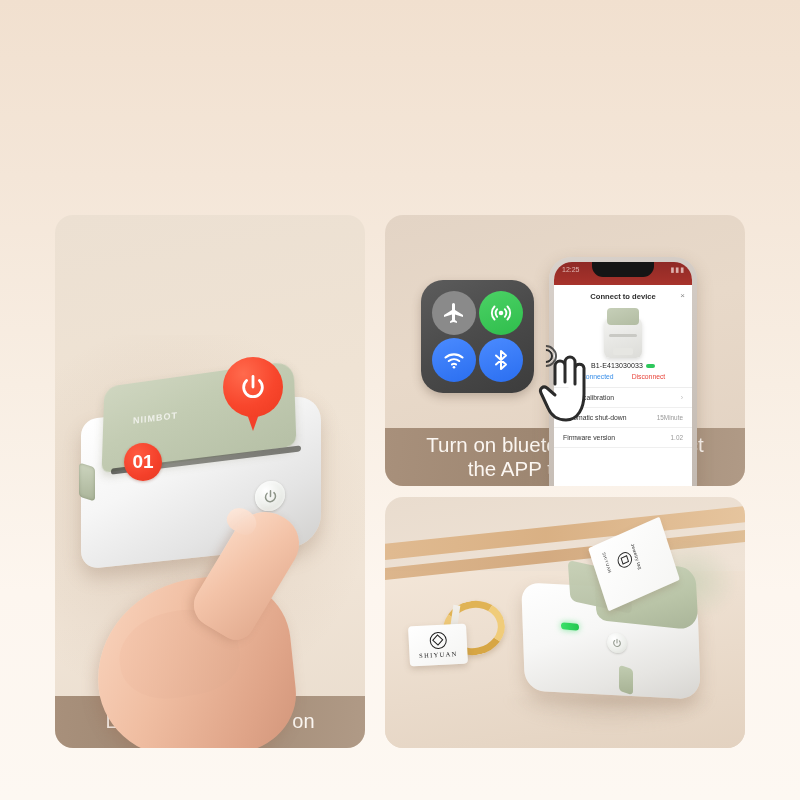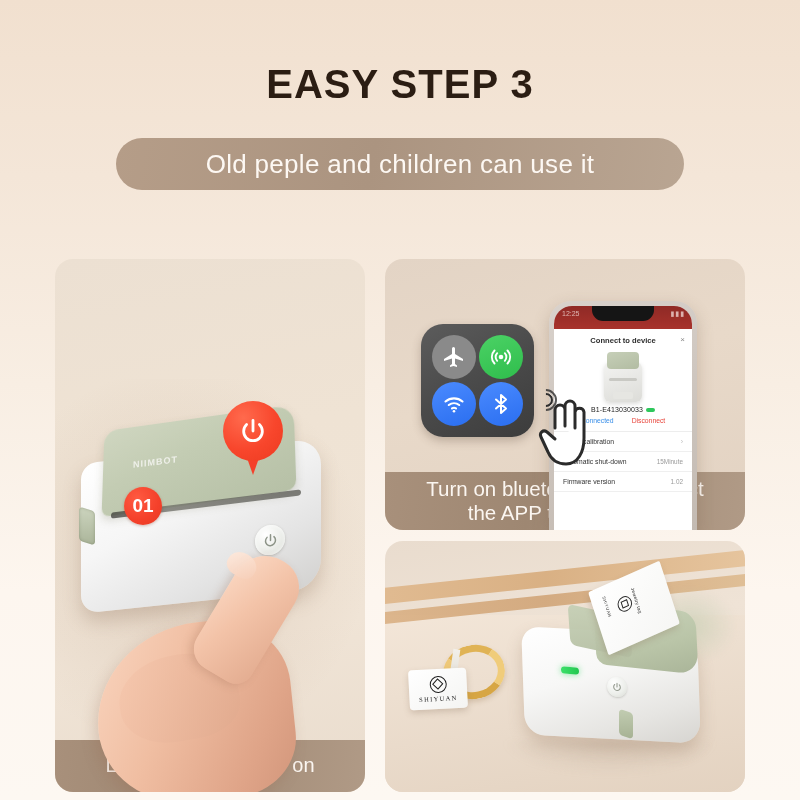--- a/index.html
+++ b/index.html
@@ -21,21 +21,21 @@
     border-radius:26px;
     background:linear-gradient(100deg,#b59d88 0%,#ab9480 45%,#b9a592 100%);
     display:flex;align-items:center;justify-content:center;
   }
   .subtitle-pill span{
     color:#fdf8f3;font-size:26px;letter-spacing:.3px;
   }
 
   
   .panel{
-    position:absolute;border-radius:18px;overflow:hidden;margin-top:44px;
+    position:absolute;border-radius:18px;overflow:hidden;
   }
   #panel1{left:55px;top:215px;width:310px;height:533px;
     background:linear-gradient(170deg,#ece0d2 0%,#efe3d4 35%,#f0e4d6 70%,#e9dccd 100%);}
   #panel2{left:385px;top:215px;width:360px;height:271px;
     background:linear-gradient(165deg,#e3d4c5 0%,#e8d9c9 45%,#e2d2c2 100%);}
   #panel3{left:385px;top:497px;width:360px;height:251px;
     background:linear-gradient(170deg,#e9dcce 0%,#efe3d6 40%,#e5d6c6 100%);}
 
   .badge{
     position:absolute;width:38px;height:38px;border-radius:50%;
@@ -359,25 +359,21 @@
     position:absolute;left:120px;top:200px;width:210px;height:34px;
     background:radial-gradient(ellipse at 50% 0%,rgba(170,150,130,.30),rgba(170,150,130,0) 72%);
     filter:blur(3px);
   }
 </style>
 </head>
 <body>
 
 <div class="page">
 
-  <div class="title">EASY STEP 3</div>
-
-  <div class="subtitle-pill">
-    <span>Old peple and children can use it</span>
-  </div>
+
 
   <div class="panel" id="panel1">
     <div class="p1scene">
       <div class="p1wallshadow"></div>
 
       <div class="printer1">
         <div class="pr1-body"></div>
         <div class="pr1-lid"></div>
         <div class="pr1-lid-label">NIIMBOT</div>
         <div class="pr1-slot"></div>

